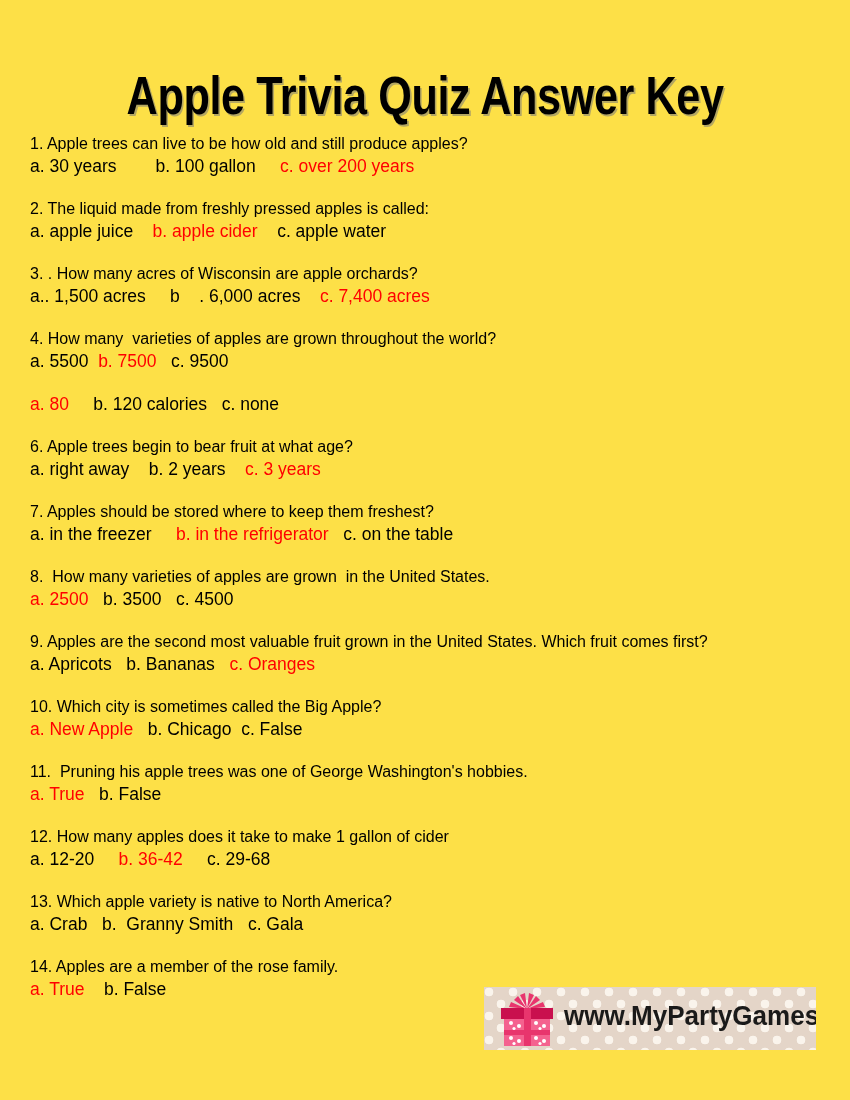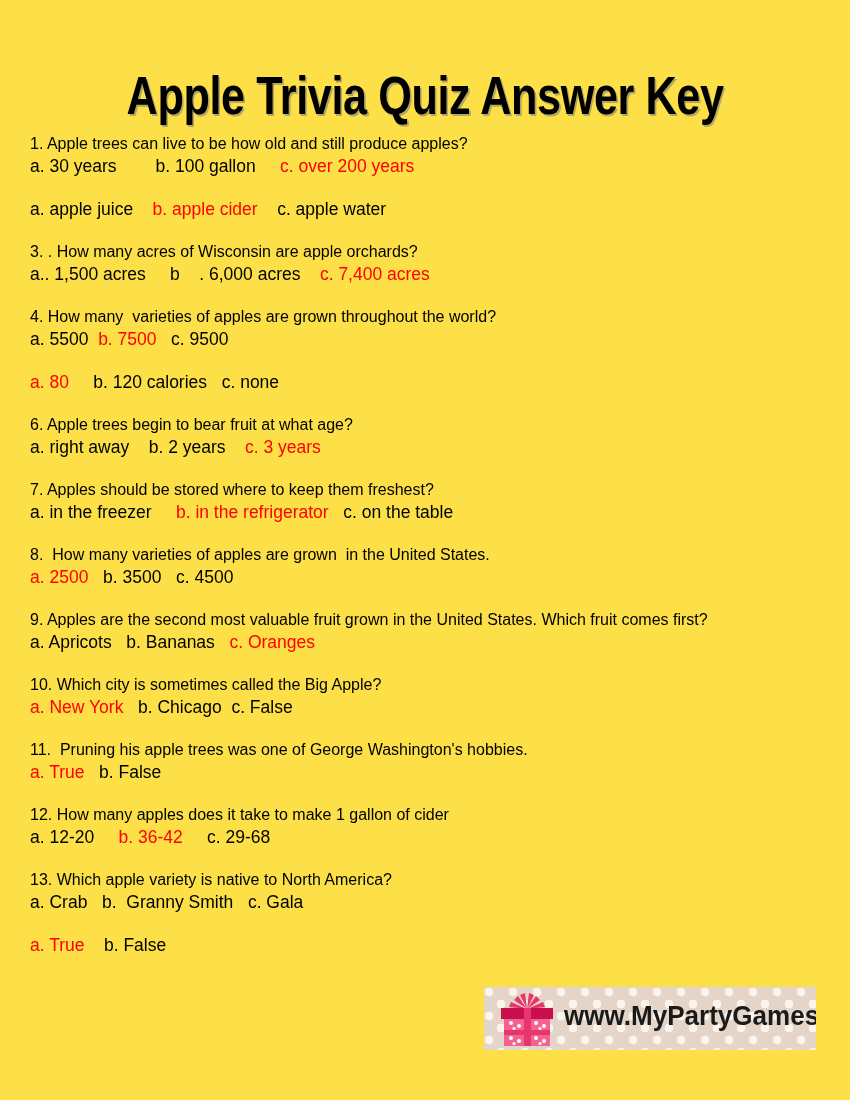--- a/index.html
+++ b/index.html
@@ -118,20 +118,21 @@
   <div class="title-wrap">
     <div class="page-title">Apple Trivia Quiz Answer Key</div>
   </div>
 
   <div class="quiz" id="quiz-list">
       <div class="q-block">
         <div class="q-text">1. Apple trees can live to be how old and still produce apples?</div>
         <div class="q-options"><span class="opt">a. 30 years</span><span>        </span><span class="opt">b. 100 gallon</span><span>     </span><span class="opt correct">c. over 200 years</span></div>
       </div>
       <div class="q-block">
+        <div class="q-text">2. The liquid made from freshly pressed apples is called:</div>
         <div class="q-options"><span class="opt">a. apple juice</span><span>    </span><span class="opt correct">b. apple cider</span><span>    </span><span class="opt">c. apple water</span></div>
       </div>
       <div class="q-block">
         <div class="q-text">3. . How many acres of Wisconsin are apple orchards?</div>
         <div class="q-options"><span class="opt">a.. 1,500 acres</span><span>     </span><span class="opt">b    . 6,000 acres</span><span>    </span><span class="opt correct">c. 7,400 acres</span></div>
       </div>
       <div class="q-block">
         <div class="q-text">4. How many  varieties of apples are grown throughout the world?</div>
         <div class="q-options"><span class="opt">a. 5500</span><span>  </span><span class="opt correct">b. 7500</span><span>   </span><span class="opt">c. 9500</span></div>
       </div>
@@ -149,35 +150,36 @@
       <div class="q-block">
         <div class="q-text">8.  How many varieties of apples are grown  in the United States.</div>
         <div class="q-options"><span class="opt correct">a. 2500</span><span>   </span><span class="opt">b. 3500</span><span>   </span><span class="opt">c. 4500</span></div>
       </div>
       <div class="q-block">
         <div class="q-text">9. Apples are the second most valuable fruit grown in the United States. Which fruit comes first?</div>
         <div class="q-options"><span class="opt">a. Apricots</span><span>   </span><span class="opt">b. Bananas</span><span>   </span><span class="opt correct">c. Oranges</span></div>
       </div>
       <div class="q-block">
         <div class="q-text">10. Which city is sometimes called the Big Apple?</div>
-        <div class="q-options"><span class="opt correct">a. New York</span><span>   </span><span class="opt">b. Chicago</span><span>  </span><span class="opt">c. False</span></div>
+        <div class="q-options"><span class="opt correct">a. New Apple</span><span>   </span><span class="opt">b. Chicago</span><span>  </span><span class="opt">c. False</span></div>
       </div>
       <div class="q-block">
         <div class="q-text">11.  Pruning his apple trees was one of George Washington's hobbies.</div>
         <div class="q-options"><span class="opt correct">a. True</span><span>   </span><span class="opt">b. False</span></div>
       </div>
       <div class="q-block">
         <div class="q-text">12. How many apples does it take to make 1 gallon of cider</div>
         <div class="q-options"><span class="opt">a. 12-20</span><span>     </span><span class="opt correct">b. 36-42</span><span>     </span><span class="opt">c. 29-68</span></div>
       </div>
       <div class="q-block">
         <div class="q-text">13. Which apple variety is native to North America?</div>
         <div class="q-options"><span class="opt">a. Crab</span><span>   </span><span class="opt">b.  Granny Smith</span><span>   </span><span class="opt">c. Gala</span></div>
       </div>
       <div class="q-block">
+        <div class="q-text">14. Apples are a member of the rose family.</div>
         <div class="q-options"><span class="opt correct">a. True</span><span>    </span><span class="opt">b. False</span></div>
       </div>
     </div>
 
   <div class="logo">
     <svg class="logo-giftbox" viewBox="0 0 58 55">
 
       <g fill="#E8356D">
         <polygon points="29,17 31,1 36,3"></polygon>
         <polygon points="29,17 38,4 42,8"></polygon>

